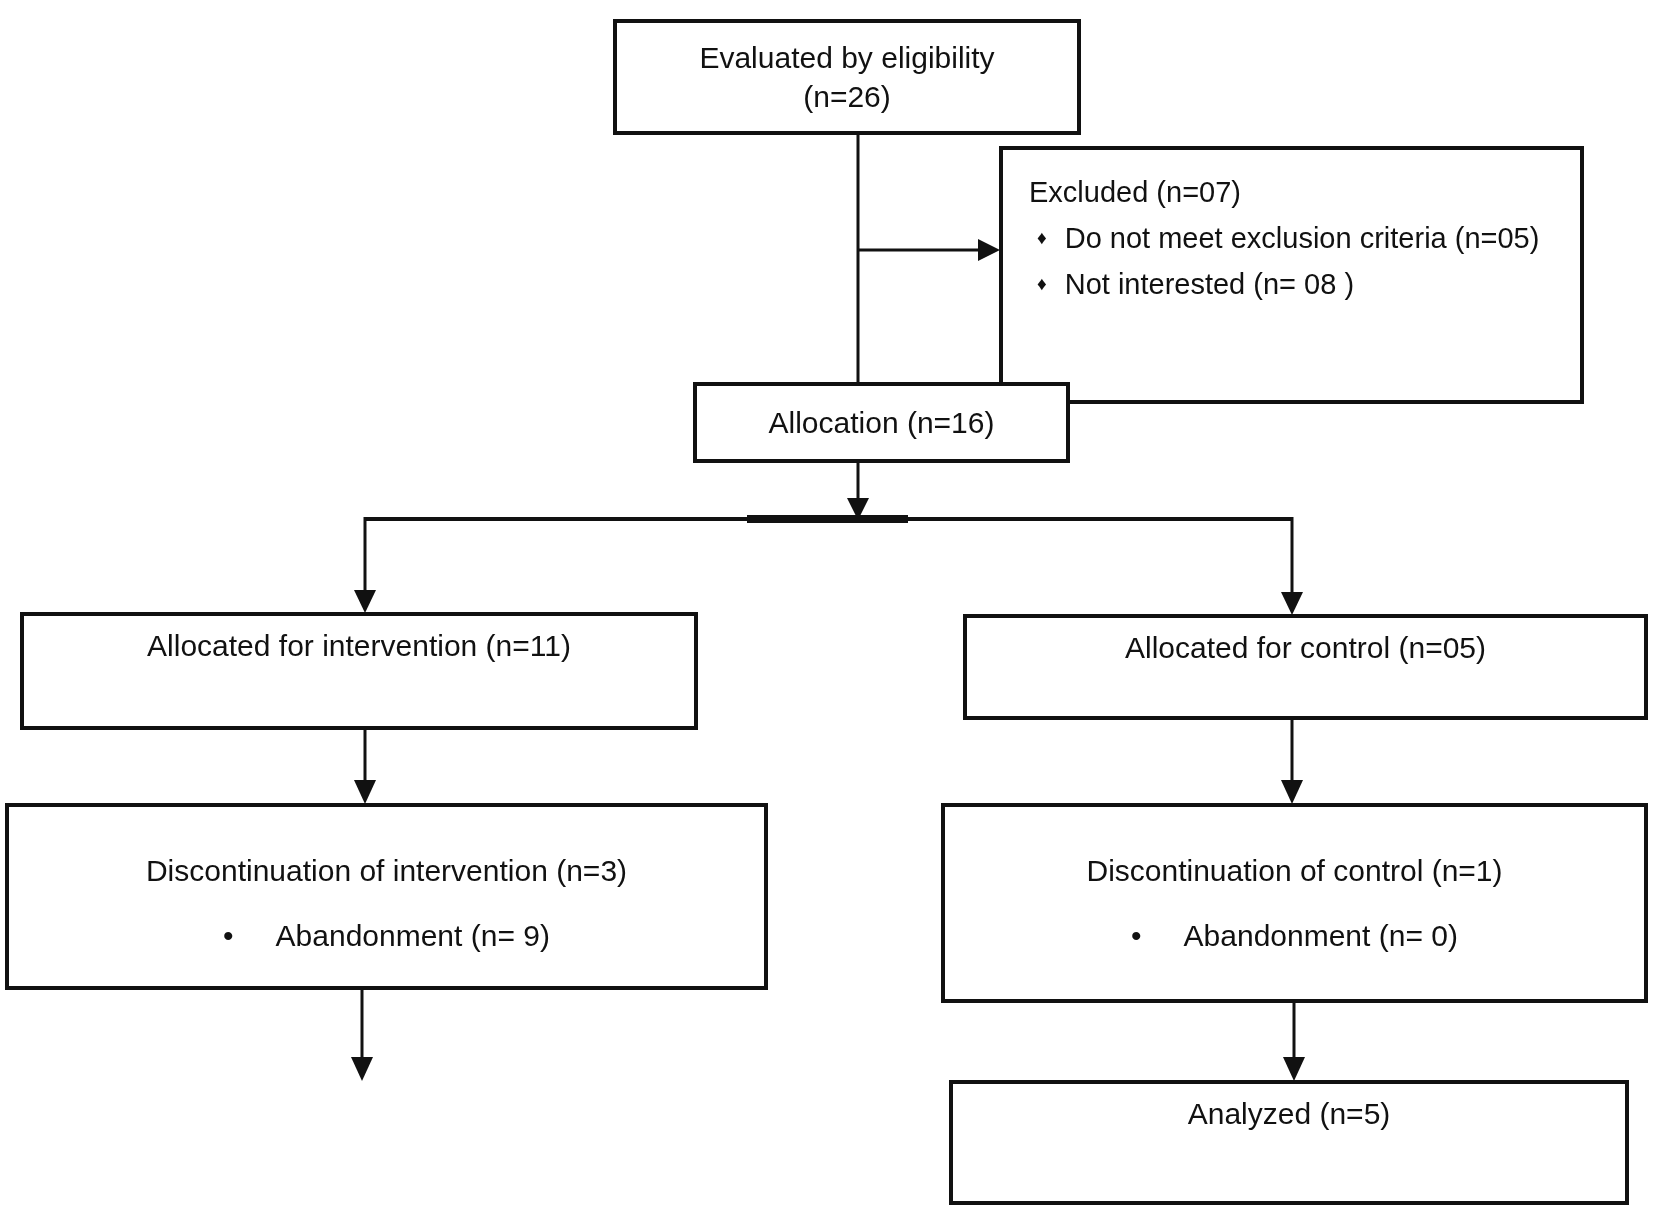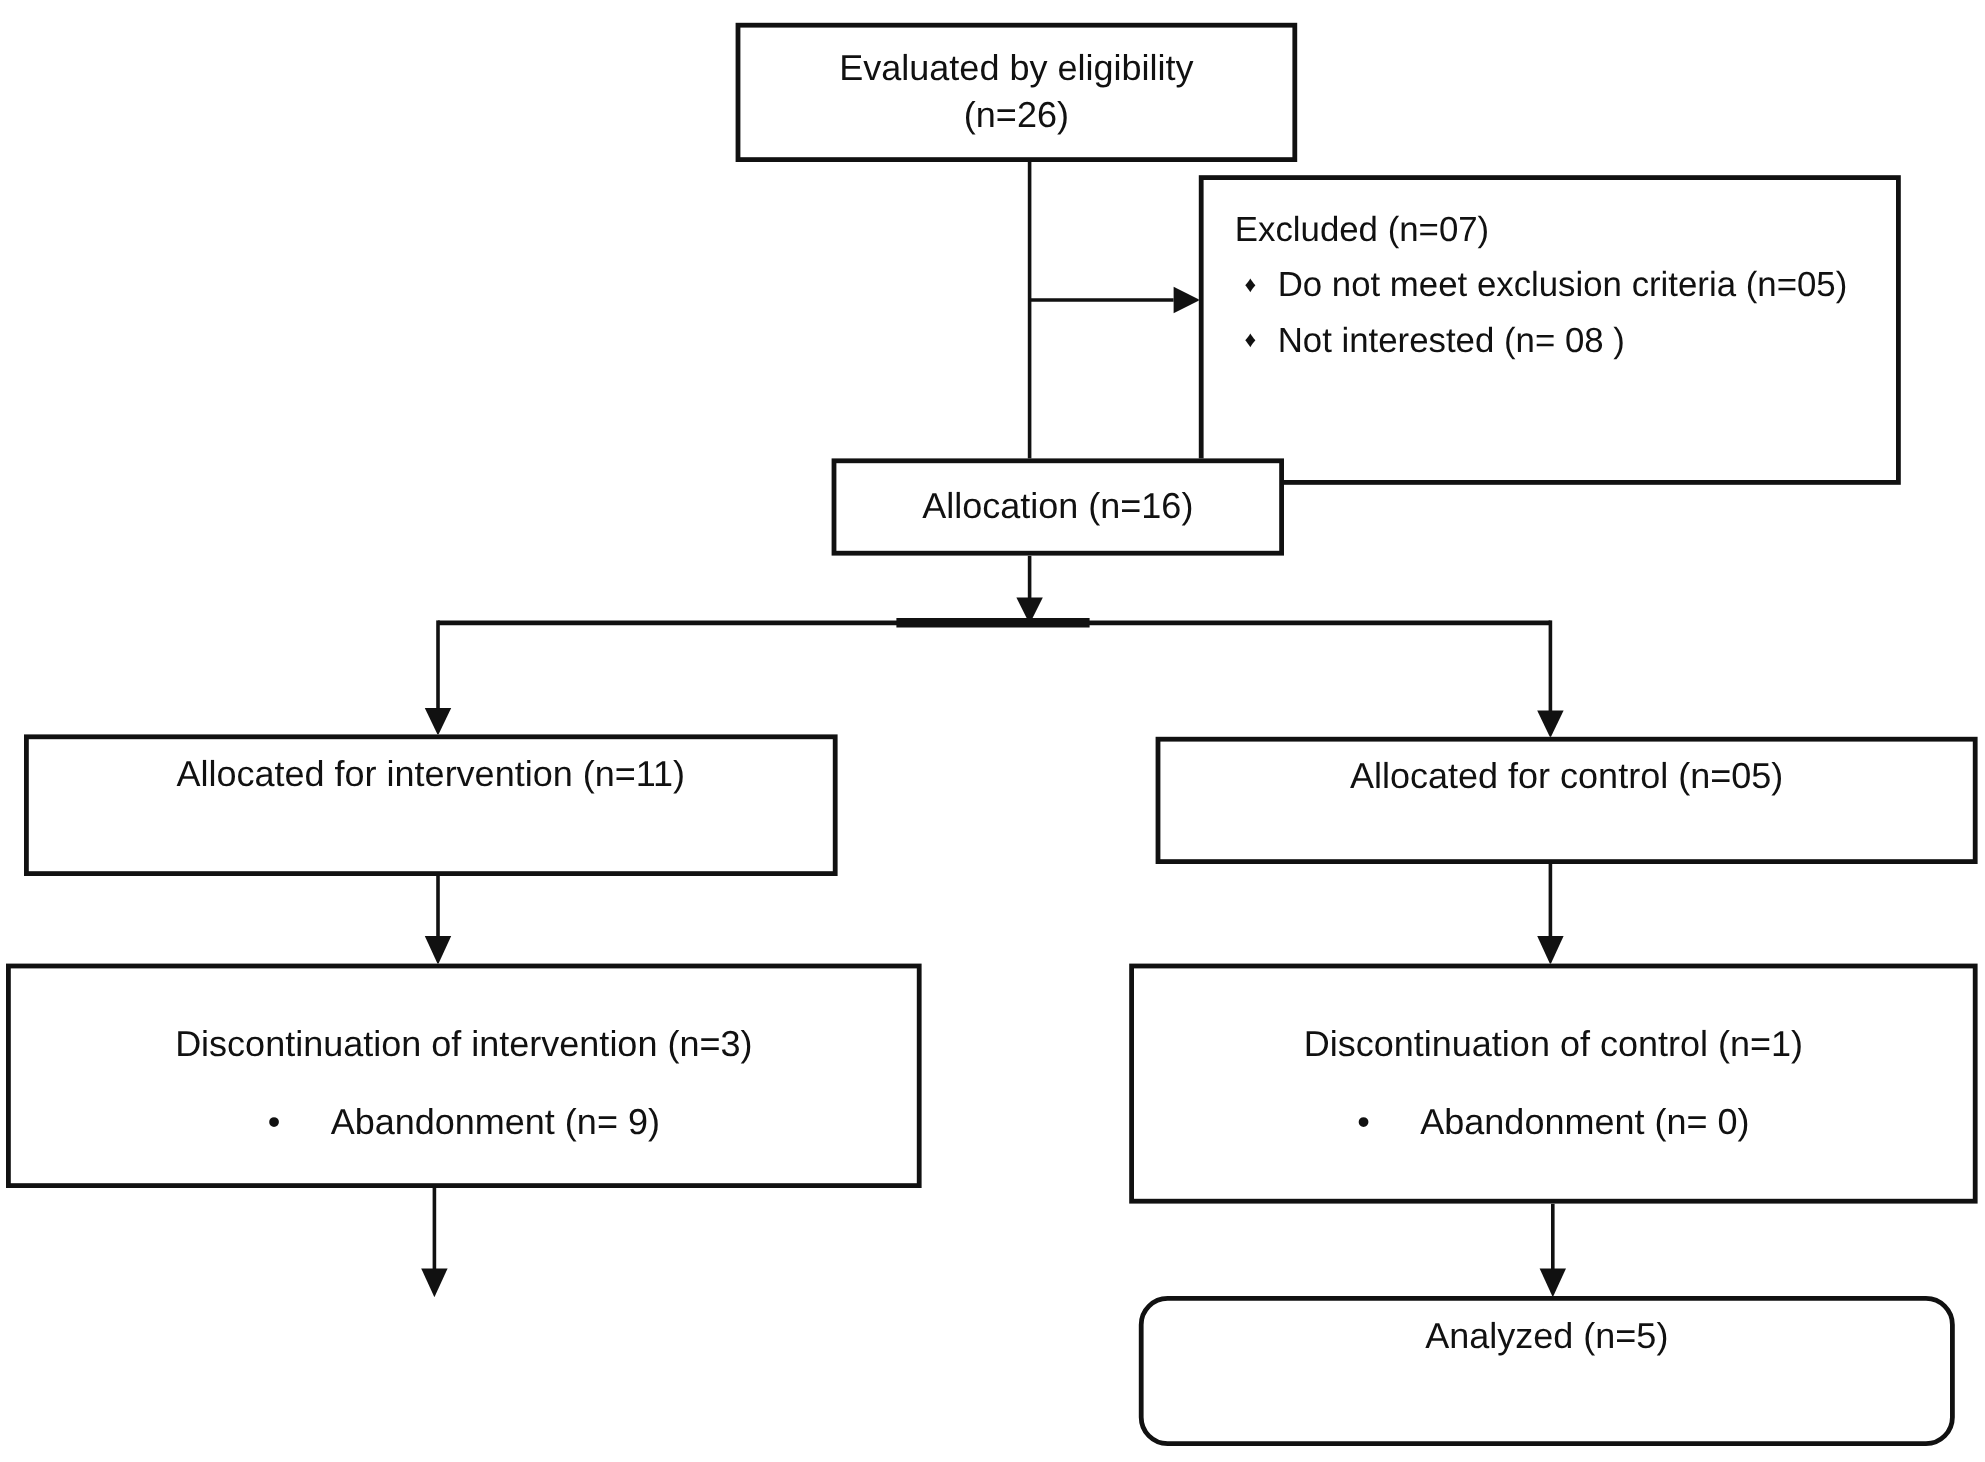--- a/index.html
+++ b/index.html
@@ -187,17 +187,17 @@
 
   <div class="box disc" style="left:941px; top:803px; width:707px; height:200px;">
     <div class="disc-title">Discontinuation of control (n=1)</div>
     <div class="disc-bullet">
       <span class="glyph">•</span>
       <span>Abandonment (n= 0)</span>
     </div>
   </div>
 
 
-  <div class="box label-top" style="left:949px; top:1080px; width:680px; height:125px;border-radius:24px;">
+  <div class="box label-top" style="left:949px; top:1080px; width:680px; height:125px;">
     <div class="box-label">Analyzed (n=5)</div>
   </div>
 
 </div>
 
 </body></html>

